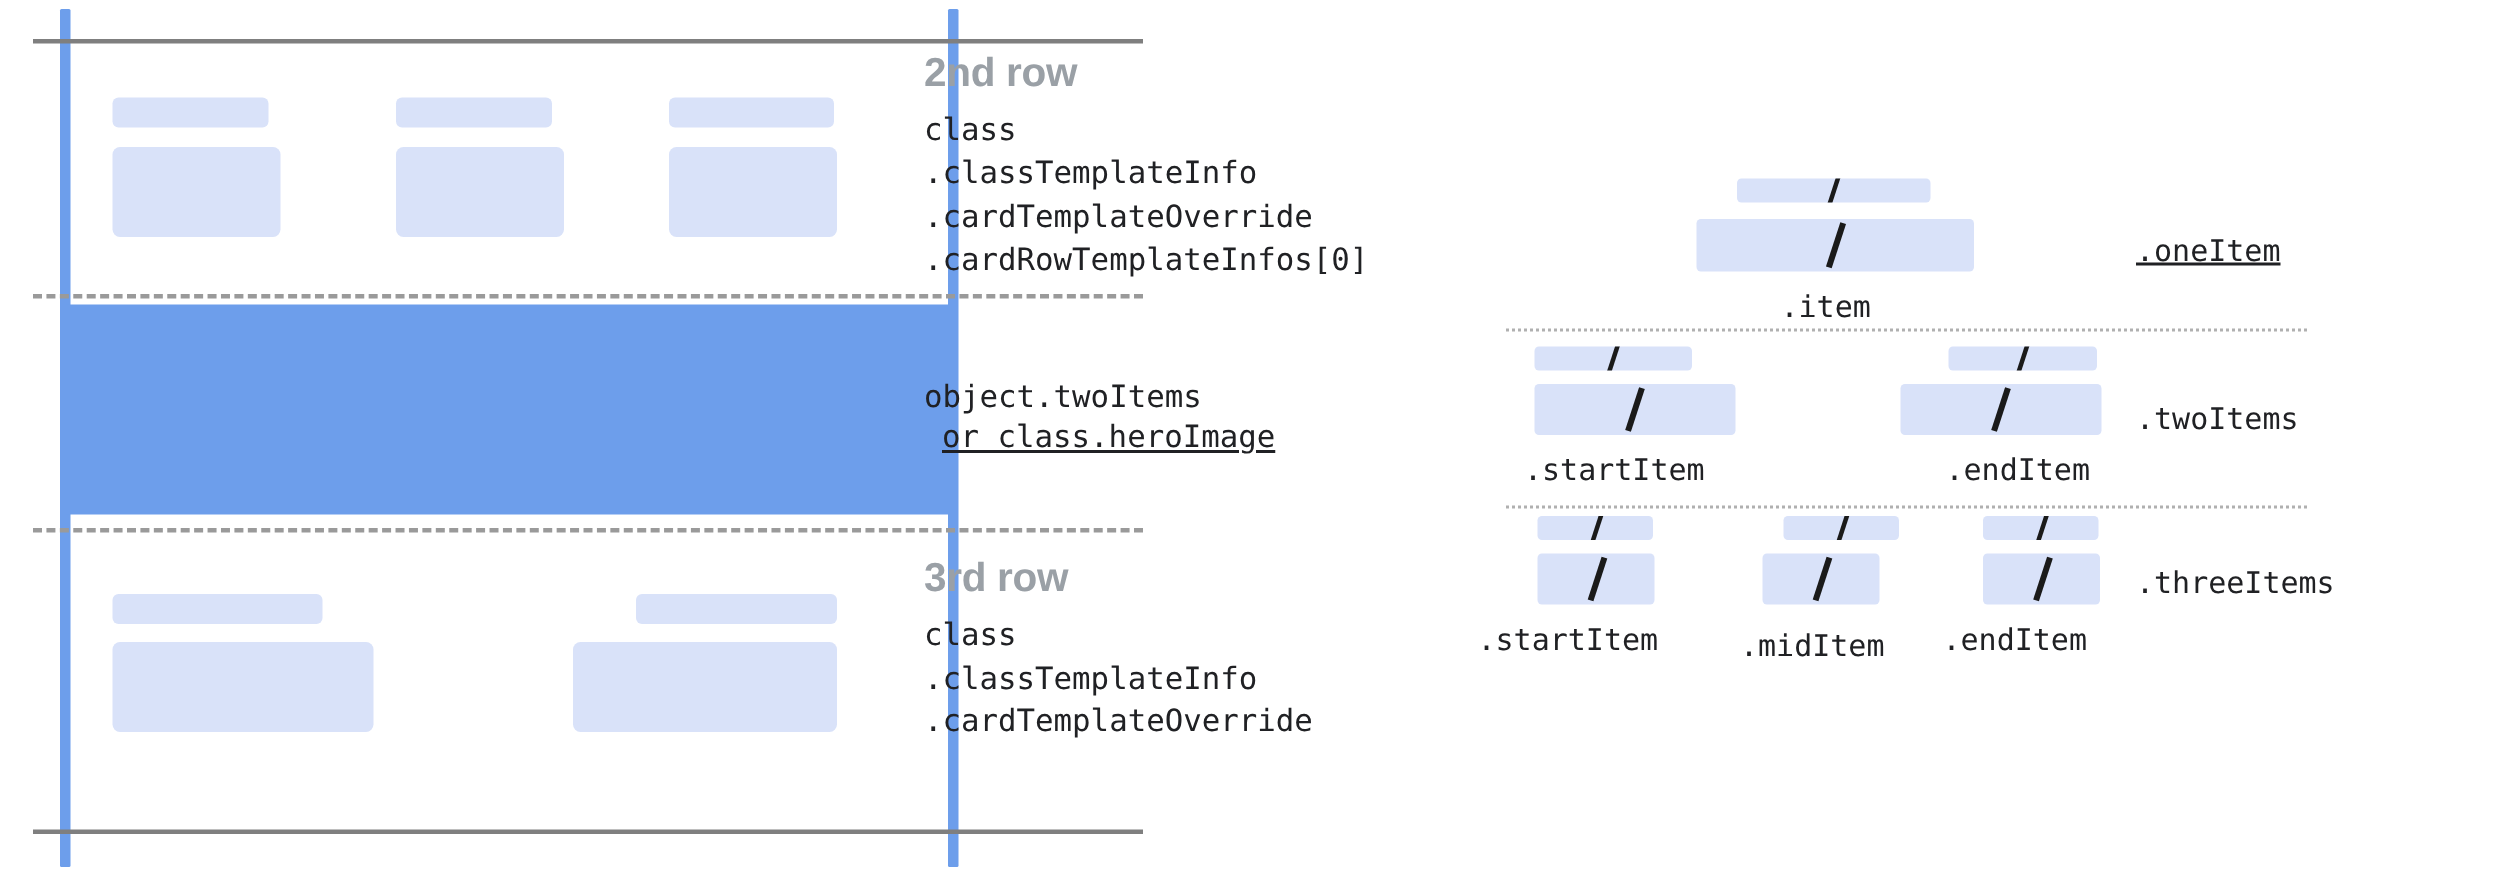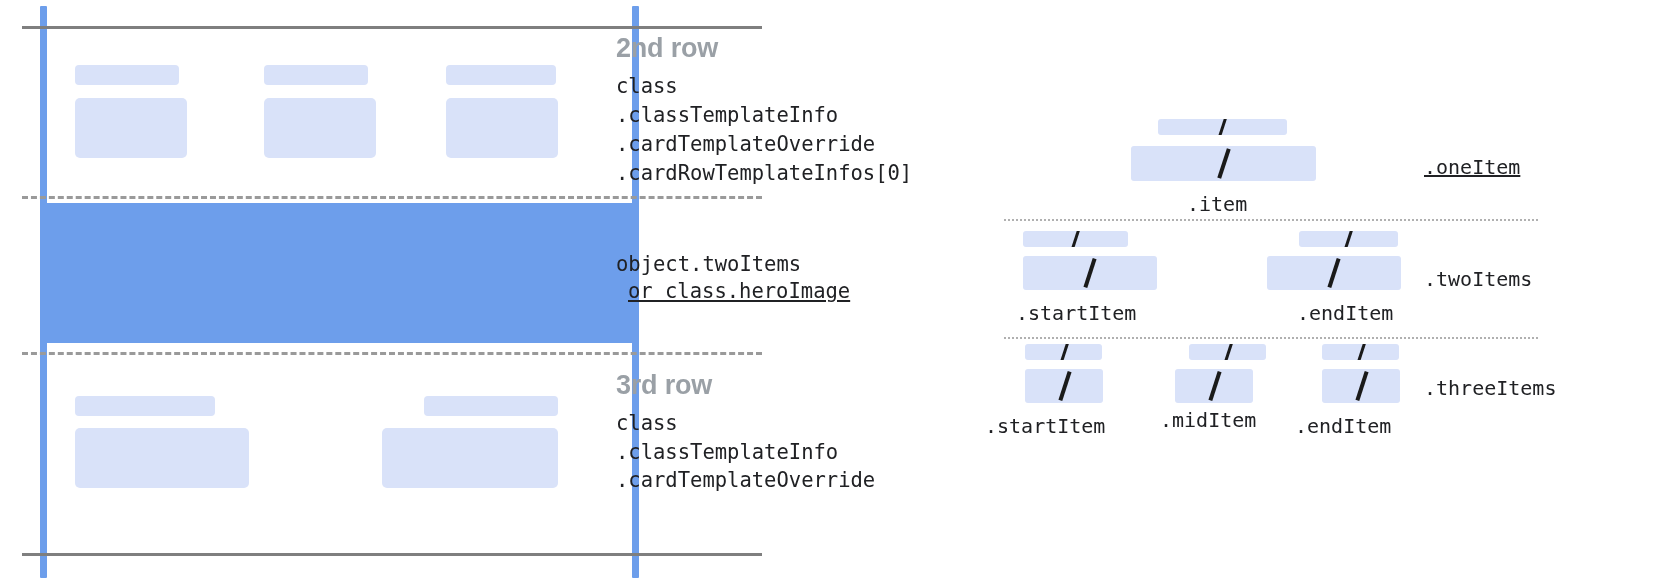--- a/index.html
+++ b/index.html
@@ -122,21 +122,21 @@
       <span class="slash" style="left:38px;top:2px;width:4px;height:30px;transform:rotate(18deg);"></span>
     </div>
     <div class="mono lbl" style="left:973px;top:412px;">.startItem</div>
 
     <div class="slot" style="left:1177px;top:344px;width:77px;height:16px;">
       <span class="slash" style="left:38px;top:-2px;width:3px;height:21px;transform:rotate(18deg);"></span>
     </div>
     <div class="slot" style="left:1163px;top:369px;width:78px;height:34px;">
       <span class="slash" style="left:38px;top:2px;width:4px;height:30px;transform:rotate(18deg);"></span>
     </div>
-    <div class="mono lbl" style="left:1148px;top:406px;">.midItem</div>
+    <div class="mono lbl" style="left:1148px;top:416px;">.midItem</div>
 
     <div class="slot" style="left:1310px;top:344px;width:77px;height:16px;">
       <span class="slash" style="left:38px;top:-2px;width:3px;height:21px;transform:rotate(18deg);"></span>
     </div>
     <div class="slot" style="left:1310px;top:369px;width:78px;height:34px;">
       <span class="slash" style="left:38px;top:2px;width:4px;height:30px;transform:rotate(18deg);"></span>
     </div>
     <div class="mono lbl" style="left:1283px;top:412px;">.endItem</div>
 
     <div class="mono lbl" style="left:1412px;top:374px;">.threeItems</div>

